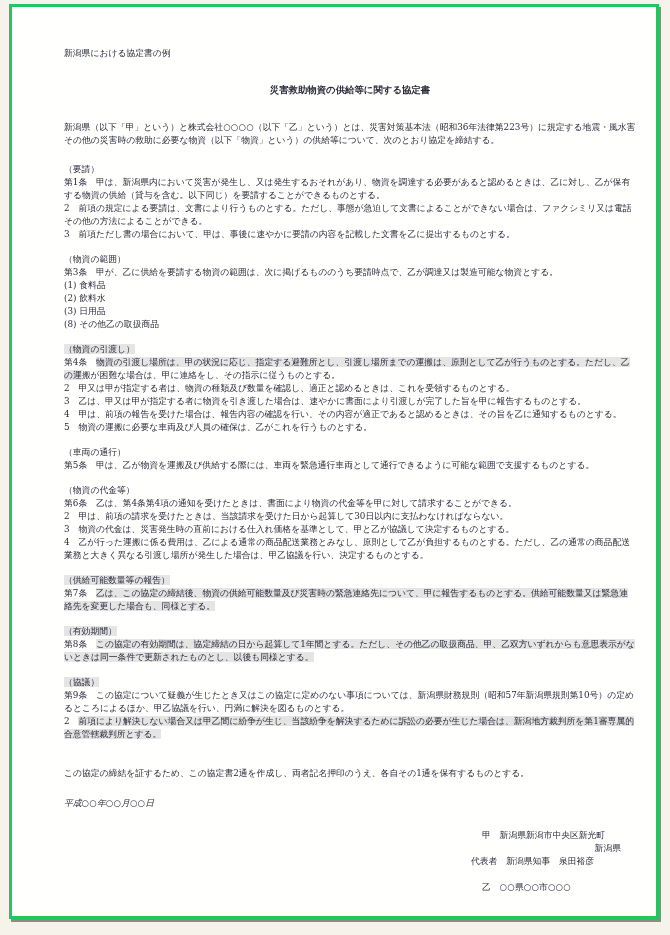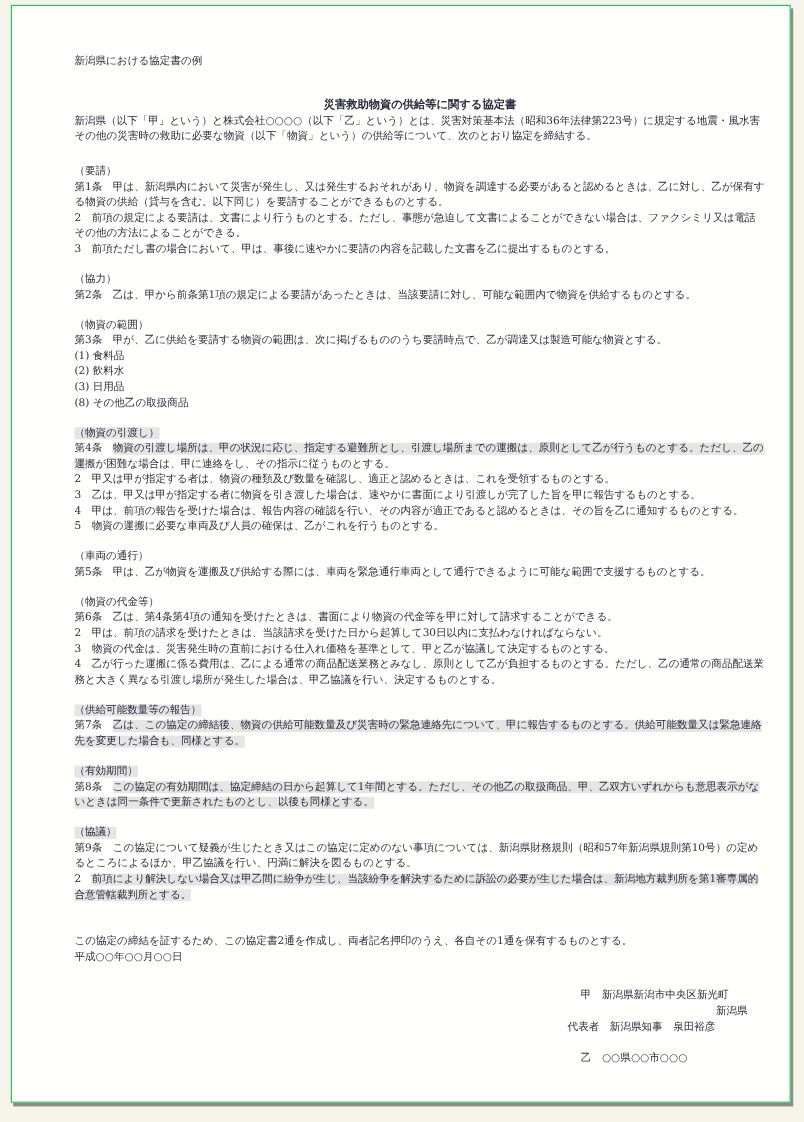--- a/index.html
+++ b/index.html
@@ -8,44 +8,44 @@
     background:#f6f3ea;
     position:relative;
     overflow:hidden;
     font-family:"DejaVu Serif","Liberation Serif",serif;
   }
   .page{
     position:absolute;left:9px;top:4px;
     width:650px;height:915px;
     box-sizing:border-box;
     background:#fffffe;
-    border:1px solid #22c55e;
+    border:3px solid #22c55e;
     box-shadow:2px 3px 0 #8d8c82;
     overflow:hidden;
   }
   .content{
     padding:40px 20px 0 52px;
     font-size:8.8px;
     line-height:13px;
     color:#2b2b3b;
     letter-spacing:0;
   }
   .note{margin-bottom:23px;}
   .title{
     text-align:center;
     font-weight:bold;
     font-size:9.4px;
-    margin-bottom:1px;
+    margin-bottom:25px;
   }
   .intro{margin-bottom:16px;}
   .section{margin-top:12px;}
   .heading,.para{min-height:13px;}
   .hl{background:#e5e5e5;}
   .closing{margin-top:26px;}
-  .date{}
+  .date{margin-top:17px;font-style:italic;}
   .sig{
     margin-left:auto;
     margin-right:15px;
     width:150px;
     margin-top:19px;
   }
   .sig .line{white-space:nowrap;}
   .sig-kou .line:nth-child(1){padding-left:11px;}
   .sig-kou .line:nth-child(2){text-align:right;}
   .sig-otsu{margin-top:13px;}
@@ -59,24 +59,20 @@
     <div class="note">新潟県における協定書の例</div>
     <div class="title">災害救助物資の供給等に関する協定書</div>
     <div class="intro">新潟県（以下「甲」という）と株式会社○○○○（以下「乙」という）とは、災害対策基本法（昭和36年法律第223号）に規定する地震・風水害その他の災害時の救助に必要な物資（以下「物資」という）の供給等について、次のとおり協定を締結する。</div>
 
     <div>
         <div class="section">
           <div class="heading"><span>（要請）</span></div>
           <div class="para"><span>第1条　甲は、新潟県内において災害が発生し、又は発生するおそれがあり、物資を調達する必要があると認めるときは、乙に対し、乙が保有する物資の供給（貸与を含む。以下同じ）を要請することができるものとする。</span></div>
           <div class="para"><span>2　前項の規定による要請は、文書により行うものとする。ただし、事態が急迫して文書によることができない場合は、ファクシミリ又は電話その他の方法によることができる。</span></div>
           <div class="para"><span>3　前項ただし書の場合において、甲は、事後に速やかに要請の内容を記載した文書を乙に提出するものとする。</span></div>
-        </div>
-        <div class="section">
-          <div class="heading"><span>（協力）</span></div>
-          <div class="para"><span>第2条　乙は、甲から前条第1項の規定による要請があったときは、当該要請に対し、可能な範囲内で物資を供給するものとする。</span></div>
         </div>
         <div class="section">
           <div class="heading"><span>（物資の範囲）</span></div>
           <div class="para"><span>第3条　甲が、乙に供給を要請する物資の範囲は、次に掲げるもののうち要請時点で、乙が調達又は製造可能な物資とする。</span></div>
           <div class="para"><span>(1) 食料品</span></div>
           <div class="para"><span>(2) 飲料水</span></div>
           <div class="para"><span>(3) 日用品</span></div>
           <div class="para"><span>(8) その他乙の取扱商品</span></div>
         </div>
         <div class="section">

